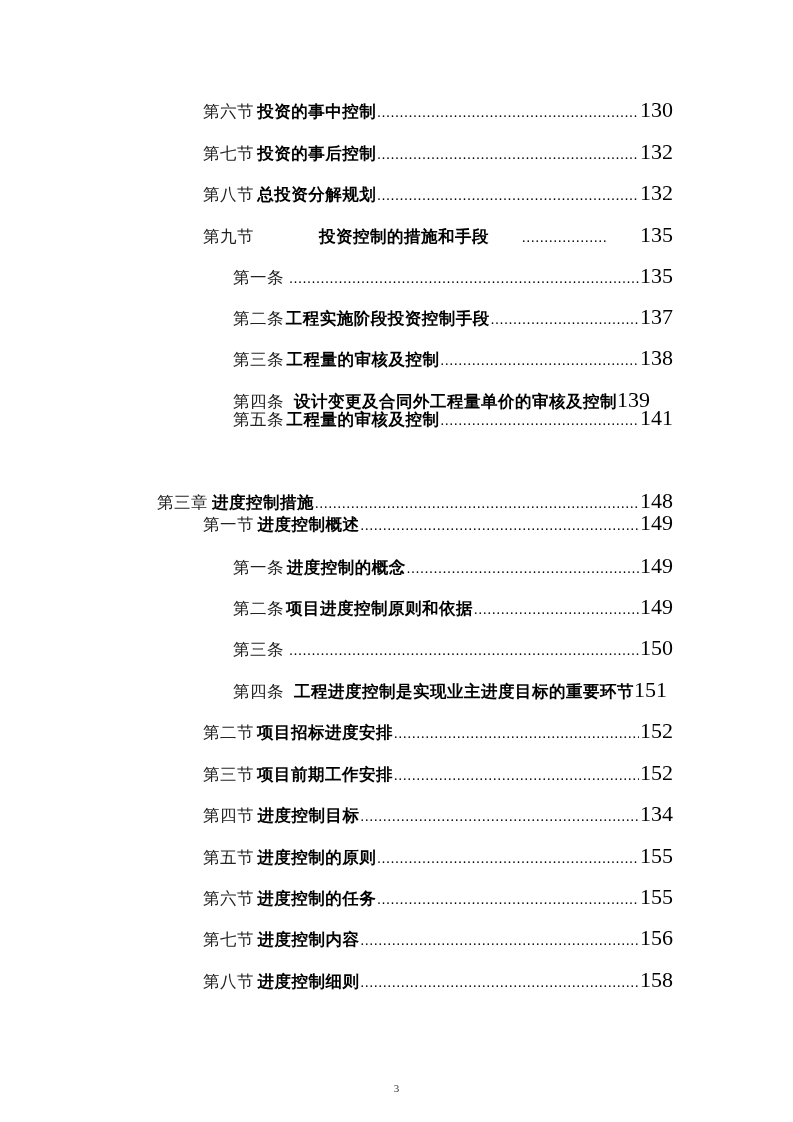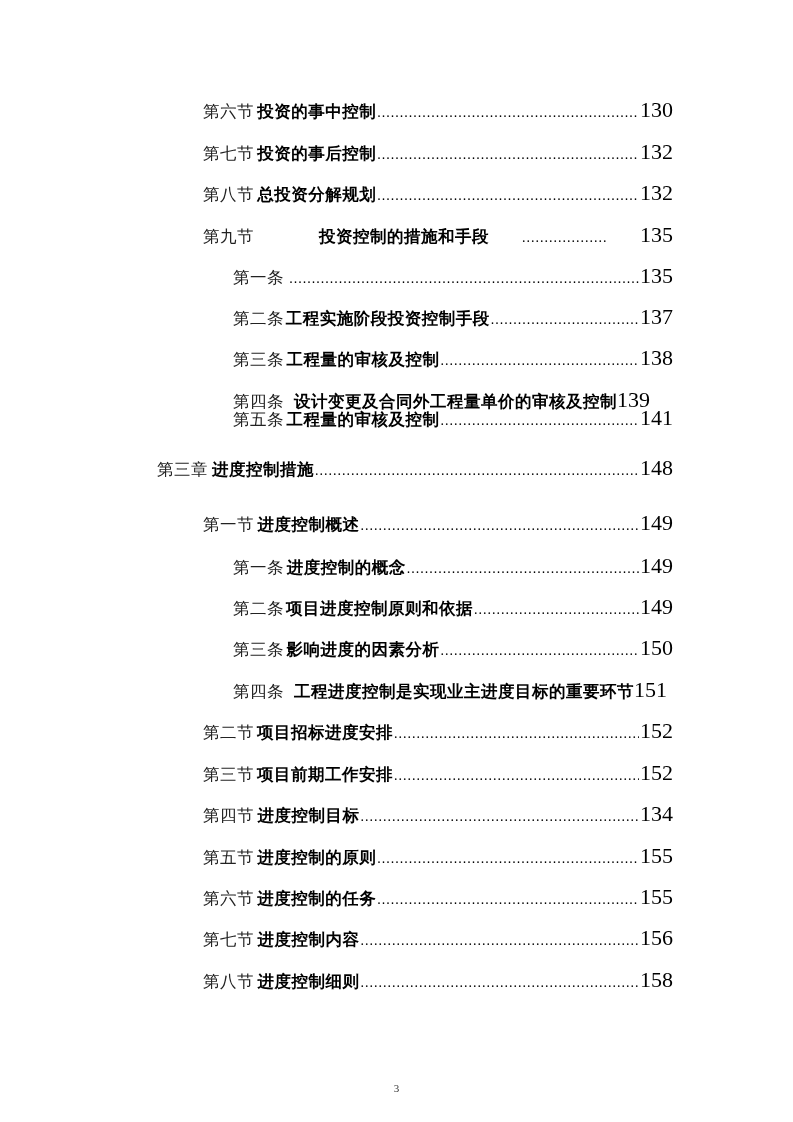--- a/index.html
+++ b/index.html
@@ -79,21 +79,21 @@
       <span class="title">设计变更及合同外工程量单价的审核及控制</span>
       <span class="page">139</span>
     </div>
     <div class="toc-line lvl-2" style="top: 406px;">
       <span class="label">第五条</span>
       <span class="sep"></span>
       <span class="title">工程量的审核及控制</span>
       <span class="dots"></span>
       <span class="page">141</span>
     </div>
-    <div class="toc-line lvl-0" style="top: 456px;">
+    <div class="toc-line lvl-0" style="top: 489px;">
       <span class="label">第三章</span>
       <span class="sep"></span>
       <span class="title">进度控制措施</span>
       <span class="dots"></span>
       <span class="page">148</span>
     </div>
     <div class="toc-line lvl-1" style="top: 511px;">
       <span class="label">第一节</span>
       <span class="sep"></span>
       <span class="title">进度控制概述</span>
@@ -110,21 +110,20 @@
     <div class="toc-line lvl-2" style="top: 595px;">
       <span class="label">第二条</span>
       <span class="sep"></span>
       <span class="title">项目进度控制原则和依据</span>
       <span class="dots"></span>
       <span class="page">149</span>
     </div>
     <div class="toc-line lvl-2" style="top: 636px;">
       <span class="label">第三条</span>
       <span class="sep"></span>
-      <span class="title">影响进度的因素分析</span>
       <span class="dots"></span>
       <span class="page">150</span>
     </div>
     <div class="toc-line lvl-2 nodots" style="top: 678px; right: 96px;">
       <span class="label">第四条</span>
       <span class="sep"></span>
       <span class="title">工程进度控制是实现业主进度目标的重要环节</span>
       <span class="page">151</span>
     </div>
     <div class="toc-line lvl-1" style="top: 719px;">

